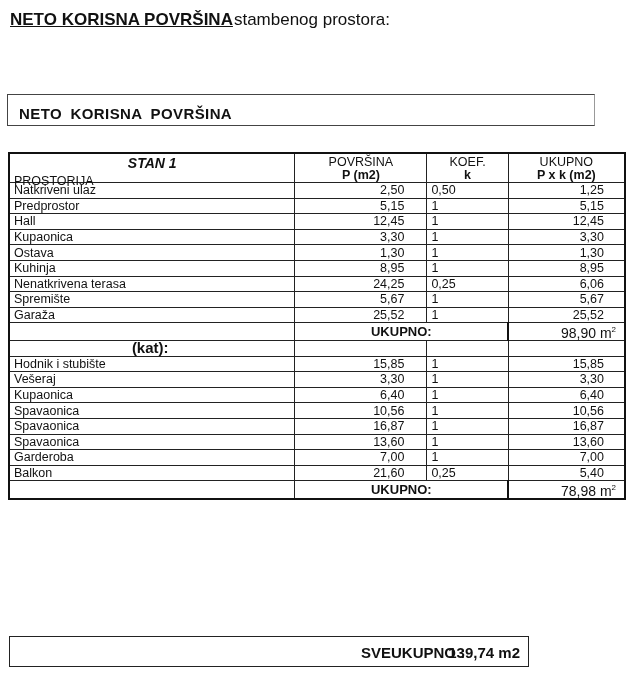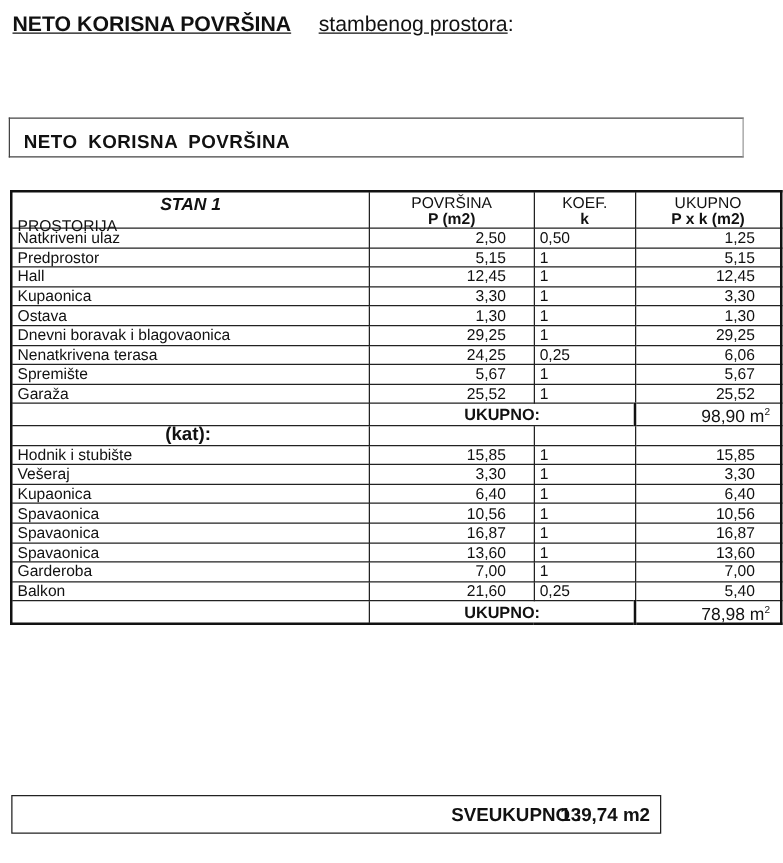--- a/index.html
+++ b/index.html
@@ -1,19 +1,19 @@
 <!DOCTYPE html>
 <html><head>
 <meta charset="utf-8">
 <style>
   html,body{margin:0;padding:0;background:#fff;}
   body{width:626px;height:690px;position:relative;overflow:hidden;font-family:"Liberation Sans",sans-serif;color:#111;}
   .title{position:absolute;left:10px;top:10px;font-size:17px;white-space:nowrap;}
   .title .b{font-weight:bold;text-decoration:underline;}
-  .title .n{text-decoration:underline;margin-left:22px;}
+  .title .n{margin-left:1px;}
   .box1{position:absolute;left:7px;top:94px;width:588px;height:32px;border:1px solid #444;border-right:1px solid #999;box-sizing:border-box;}
   .box1 span{position:absolute;left:11px;top:10px;font-size:15px;font-weight:bold;letter-spacing:0.4px;word-spacing:4px;}
   table.t{position:absolute;left:8px;top:152px;border-collapse:collapse;font-size:12.5px;}
   table.t td{border:1px solid #222;padding:0 4px;height:14.6px;line-height:14px;white-space:nowrap;}
   table.t{border:2px solid #111;padding-left:20px;}
   .c1{width:279px;}
   .c2{width:106px;text-align:right;padding-right:22px !important;}
   .c3{width:73px;text-align:left;}
   .c4{width:92px;text-align:right;padding-right:20px !important;}
   .hdr td{height:36px;vertical-align:top;border-bottom:2px solid #111;}
@@ -78,24 +78,24 @@
         <td class="c3">1</td>
         <td class="c4">3,30</td>
       </tr>
       <tr>
         <td class="c1">Ostava</td>
         <td class="c2">1,30</td>
         <td class="c3">1</td>
         <td class="c4">1,30</td>
       </tr>
       <tr>
-        <td class="c1">Dnevni boravak i blagovaonica</td>
-        <td class="c2">29,25</td>
+        <td class="c1">Kuhinja</td>
+        <td class="c2">8,95</td>
         <td class="c3">1</td>
-        <td class="c4">29,25</td>
+        <td class="c4">8,95</td>
       </tr>
       <tr>
         <td class="c1">Nenatkrivena terasa</td>
         <td class="c2">24,25</td>
         <td class="c3">0,25</td>
         <td class="c4">6,06</td>
       </tr>
       <tr>
         <td class="c1">Spremište</td>
         <td class="c2">5,67</td>

